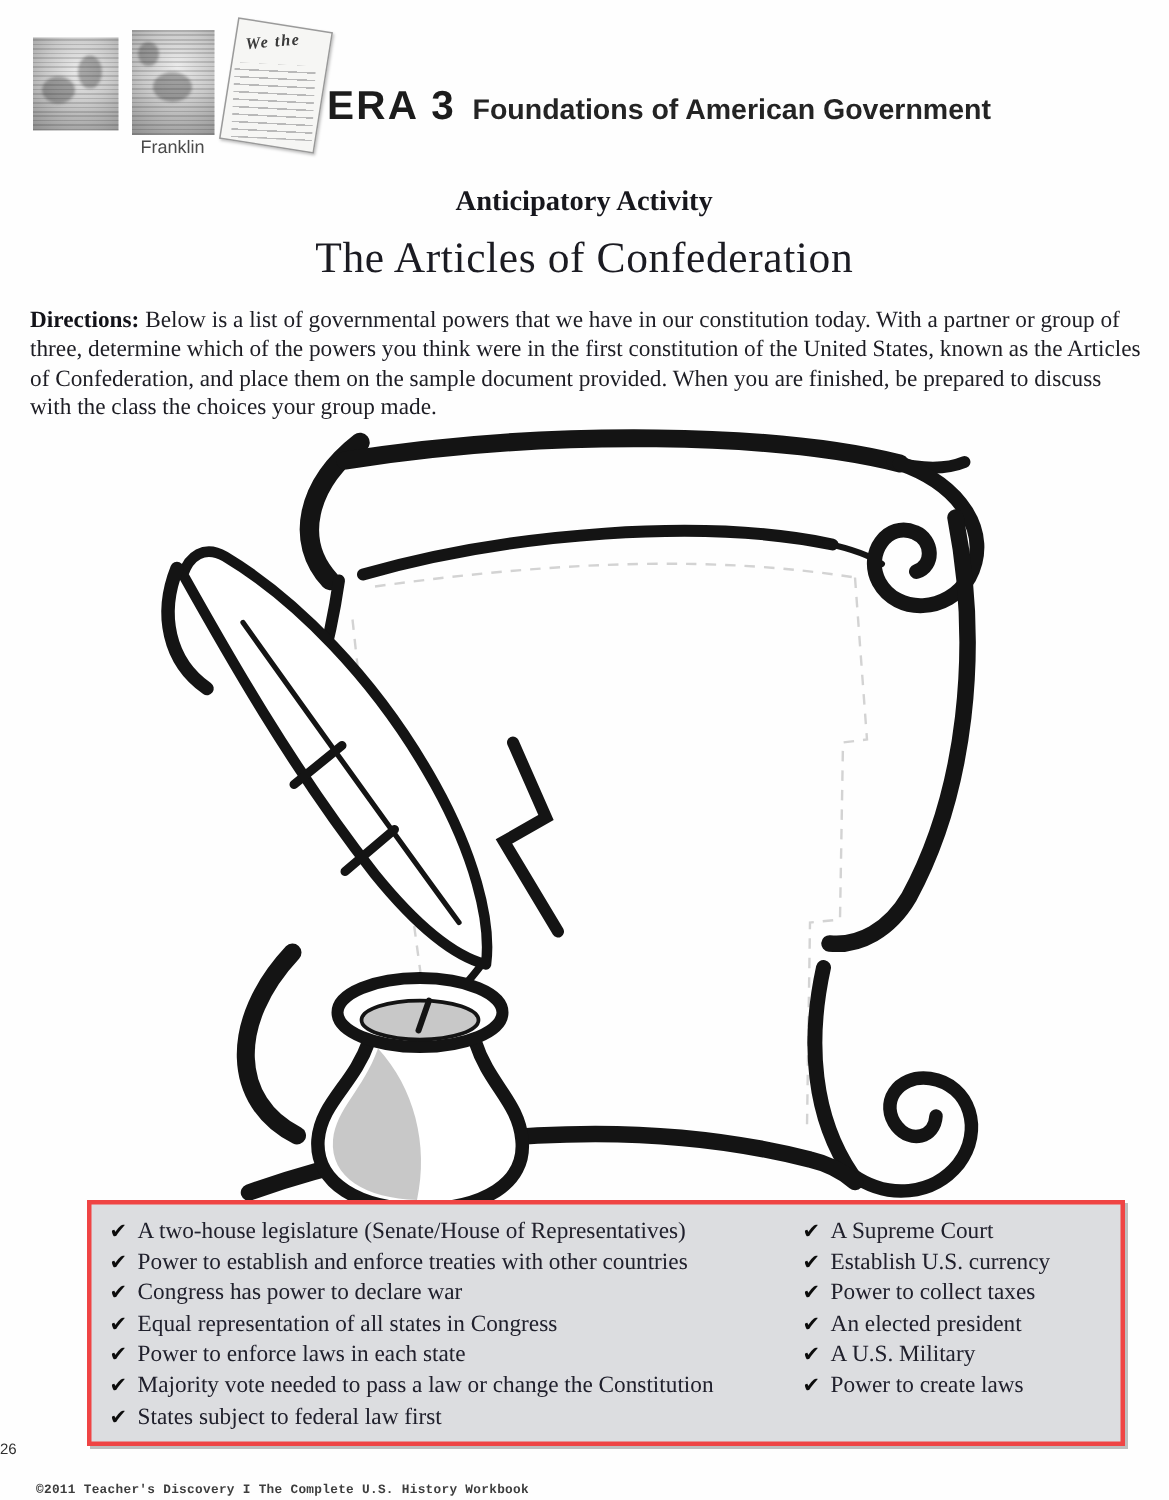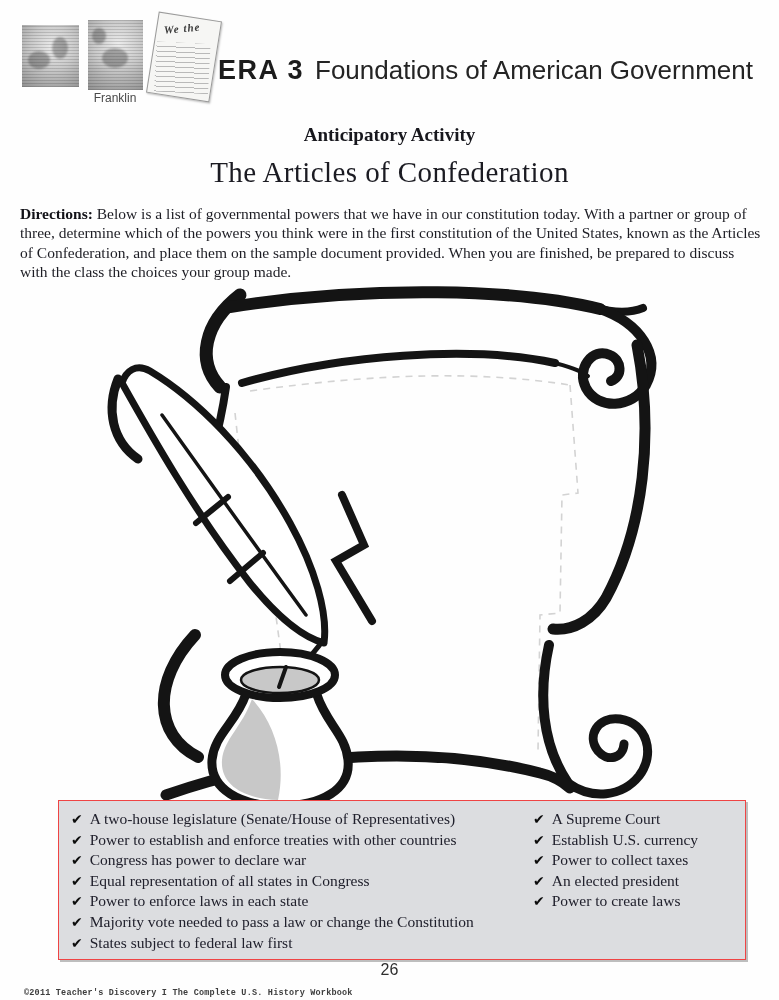--- a/index.html
+++ b/index.html
@@ -32,53 +32,53 @@
   }
   .thumb-caption{
     position:absolute;left:82px;top:91px;width:66px;text-align:center;
     font-family:"Liberation Sans", sans-serif;font-size:12px;color:#4a4a4a;
   }
   .era-line{
     position:absolute;left:218px;top:55px;display:flex;align-items:baseline;gap:11px;
     font-family:"Liberation Sans", sans-serif;white-space:nowrap;
   }
   .era-label{font-size:27px;font-weight:800;letter-spacing:1.5px;color:#1c1c1c;}
-  .era-title{font-size:26px;font-weight:400;color:#242424;}
+  .era-title{font-size:19px;font-weight:700;color:#242424;}
   .name-block{position:absolute;left:517px;top:27px;display:flex;align-items:flex-end;}
   .name-label{font-weight:bold;font-size:15.5px;color:#111;}
   .name-line{display:inline-block;width:200px;height:15px;border-bottom:2px solid #161616;}
   
   .subtitle{position:absolute;left:0;right:0;top:124px;text-align:center;
     font-weight:bold;font-size:19px;color:#17171d;}
   .main-title{position:absolute;left:0;right:0;top:156px;text-align:center;
     font-weight:400;font-size:29px;letter-spacing:.4px;color:#1b1b22;}
   
   .directions{position:absolute;left:20px;top:204px;width:741px;
     font-size:15.5px;line-height:19.3px;color:#1d1d24;text-align:left;}
   .directions b{color:#121218;}
   
   .illustration{position:absolute;left:100px;top:283px;width:600px;height:525px;}
   
   .powers-box{
     position:absolute;left:58px;top:800px;width:664px;height:146px;
-    background:#dcdde0;border:1px solid #ef4444;
+    background:#dcdde0;border:3px solid #ef4444;
     display:flex;padding:8px 10px 4px 12px;box-sizing:content-box;
     box-shadow:2px 2px 0 rgba(0,0,0,.25);
   }
   .col-left{flex:1;}
   .col-right{width:202px;}
   .power-item{font-size:15.5px;line-height:19.6px;color:#20202c;white-space:nowrap;}
   .chk{display:inline-block;margin-right:7px;font-size:14px;color:#0c0c0c;
     font-family:"DejaVu Sans", sans-serif;}
   
   .footer-copyright{position:absolute;left:24px;top:988px;
     font-family:Liberation Mono, monospace;font-size:8.5px;font-weight:bold;
     color:#3d3d3d;letter-spacing:.2px;}
-  .footer-page{position:absolute;left:0;right:0;top:961px;text-align:center;
-    font-family:"Liberation Sans", sans-serif;font-size:16px;color:#2e2e2e;}
+  .footer-page{position:absolute;left:0;right:0;top:961px;text-align:left;
+    font-family:"Liberation Sans", sans-serif;font-size:10px;color:#2e2e2e;}
 </style>
 </head>
 <body>
 
 <div class="page">
 
   <div class="thumb thumb-photo" style="left:22px;top:25px;width:57px;height:62px;">
     <span class="blotch" style="left:6px;top:26px;width:22px;height:18px;"></span>
     <span class="blotch" style="left:30px;top:12px;width:16px;height:22px;"></span>
   </div>
@@ -149,20 +149,21 @@
       <div class="power-item"><span class="chk">✔</span><span>Equal representation of all states in Congress</span></div>
       <div class="power-item"><span class="chk">✔</span><span>Power to enforce laws in each state</span></div>
       <div class="power-item"><span class="chk">✔</span><span>Majority vote needed to pass a law or change the Constitution</span></div>
       <div class="power-item"><span class="chk">✔</span><span>States subject to federal law first</span></div>
     </div>
     <div class="col-right">
       <div class="power-item"><span class="chk">✔</span><span>A Supreme Court</span></div>
       <div class="power-item"><span class="chk">✔</span><span>Establish U.S. currency</span></div>
       <div class="power-item"><span class="chk">✔</span><span>Power to collect taxes</span></div>
       <div class="power-item"><span class="chk">✔</span><span>An elected president</span></div>
+      <div class="power-item"><span class="chk">✔</span><span>A U.S. Military</span></div>
       <div class="power-item"><span class="chk">✔</span><span>Power to create laws</span></div>
     </div>
   </div>
 
   <div class="footer-copyright">©2011 Teacher's Discovery I The Complete U.S. History Workbook</div>
   <div class="footer-page">26</div>
 
 </div>
 
 </body></html>

